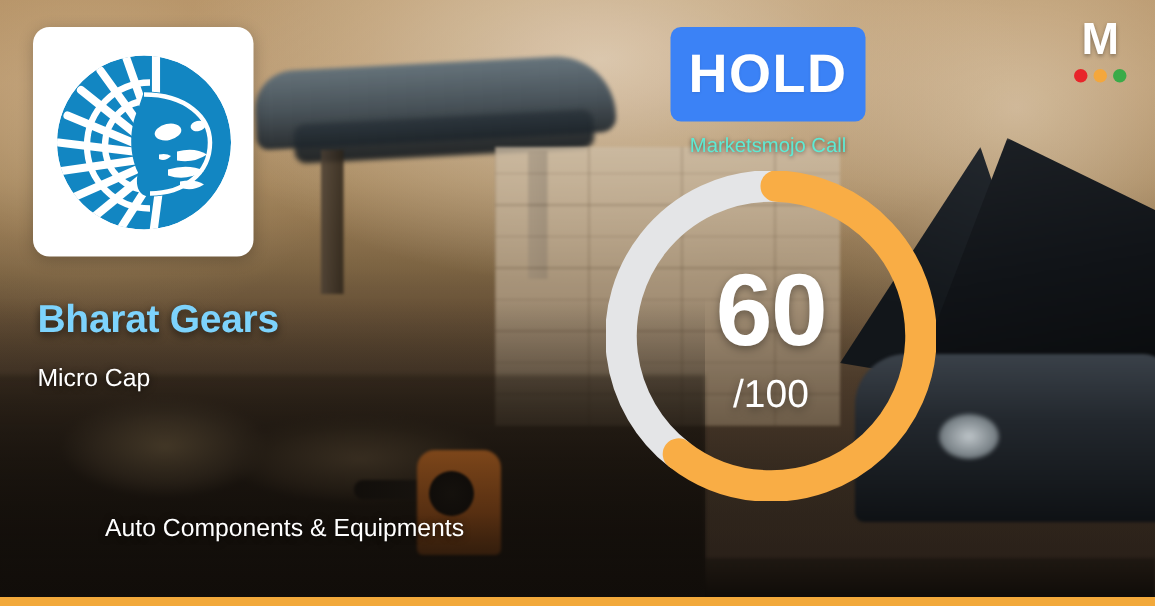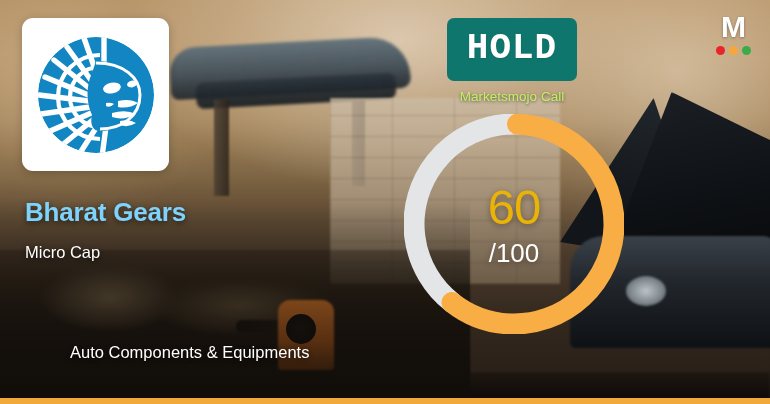--- a/index.html
+++ b/index.html
@@ -176,21 +176,21 @@
     color: #ffffff;
     font-size: 36px;
     font-weight: bold;
     letter-spacing: 1px;
     line-height: 1;
     padding: 13px 0 14px 0;
     text-shadow: 0 1px 2px rgba(0,0,0,0.10);
   }
   #call-label {
     margin-top: 8px;
-    color: #bef264;
+    color: #5eead4;
     font-size: 13.5px;
     line-height: 1.2;
     text-shadow: 0 1px 3px rgba(0,0,0,0.55);
   }
 
   
   #gauge {
     position: absolute;
     left: 404px; top: 114px;
     width: 220px; height: 220px;
@@ -199,23 +199,23 @@
   #gauge-text {
     position: absolute;
     inset: 0;
     display: flex;
     flex-direction: column;
     align-items: center;
     justify-content: center;
     pointer-events: none;
   }
   #score-value {
-    color: #eab308;
-    font-size: 49px;
-    font-weight: normal;
+    color: #ffffff;
+    font-size: 68px;
+    font-weight: bold;
     line-height: 1;
     letter-spacing: -1px;
     text-shadow: 0 2px 6px rgba(0,0,0,0.35);
   }
   #score-max {
     color: #ffffff;
     font-size: 26px;
     line-height: 1;
     margin-top: 8px;
     text-shadow: 0 2px 6px rgba(0,0,0,0.35);
@@ -343,21 +343,21 @@
           <path d="M84 68 q 12 -3 20 2 q -9 6 -20 4 z" fill="#ffffff"></path>
           <path d="M78 80 q 14 -4 24 1 q -12 7 -24 3 z" fill="#ffffff"></path>
           <path d="M72 70 q 5 -1 8 1 q -4 4 -8 2 z" fill="#ffffff"></path>
           <path d="M86 88 q 10 -2 16 2 q -8 5 -16 2 z" fill="#ffffff"></path>
         </g>
       </svg>
     </span>
   </div>
 
   <div id="call-block">
-    <div id="hold-badge" style="background: #0f766e; font-family: Liberation Mono, monospace;">HOLD</div>
+    <div id="hold-badge" style="background: #3b82f6;">HOLD</div>
     <div id="call-label">Marketsmojo Call</div>
   </div>
 
   <div id="gauge">
     <svg width="220" height="220" viewBox="0 0 220 220" aria-hidden="true">
 
       <circle cx="110" cy="110" r="100" fill="none" stroke="#e4e5e7" stroke-width="21" stroke-linecap="round" stroke-dasharray="251.3 377.0" transform="rotate(128 110 110)"></circle>
 
       <circle id="gauge-progress" cx="110" cy="110" r="100" fill="none" stroke="#f9ad45" stroke-width="21" stroke-linecap="round" stroke-dasharray="377.0 251.3" transform="rotate(-88 110 110)"></circle>
     </svg>

